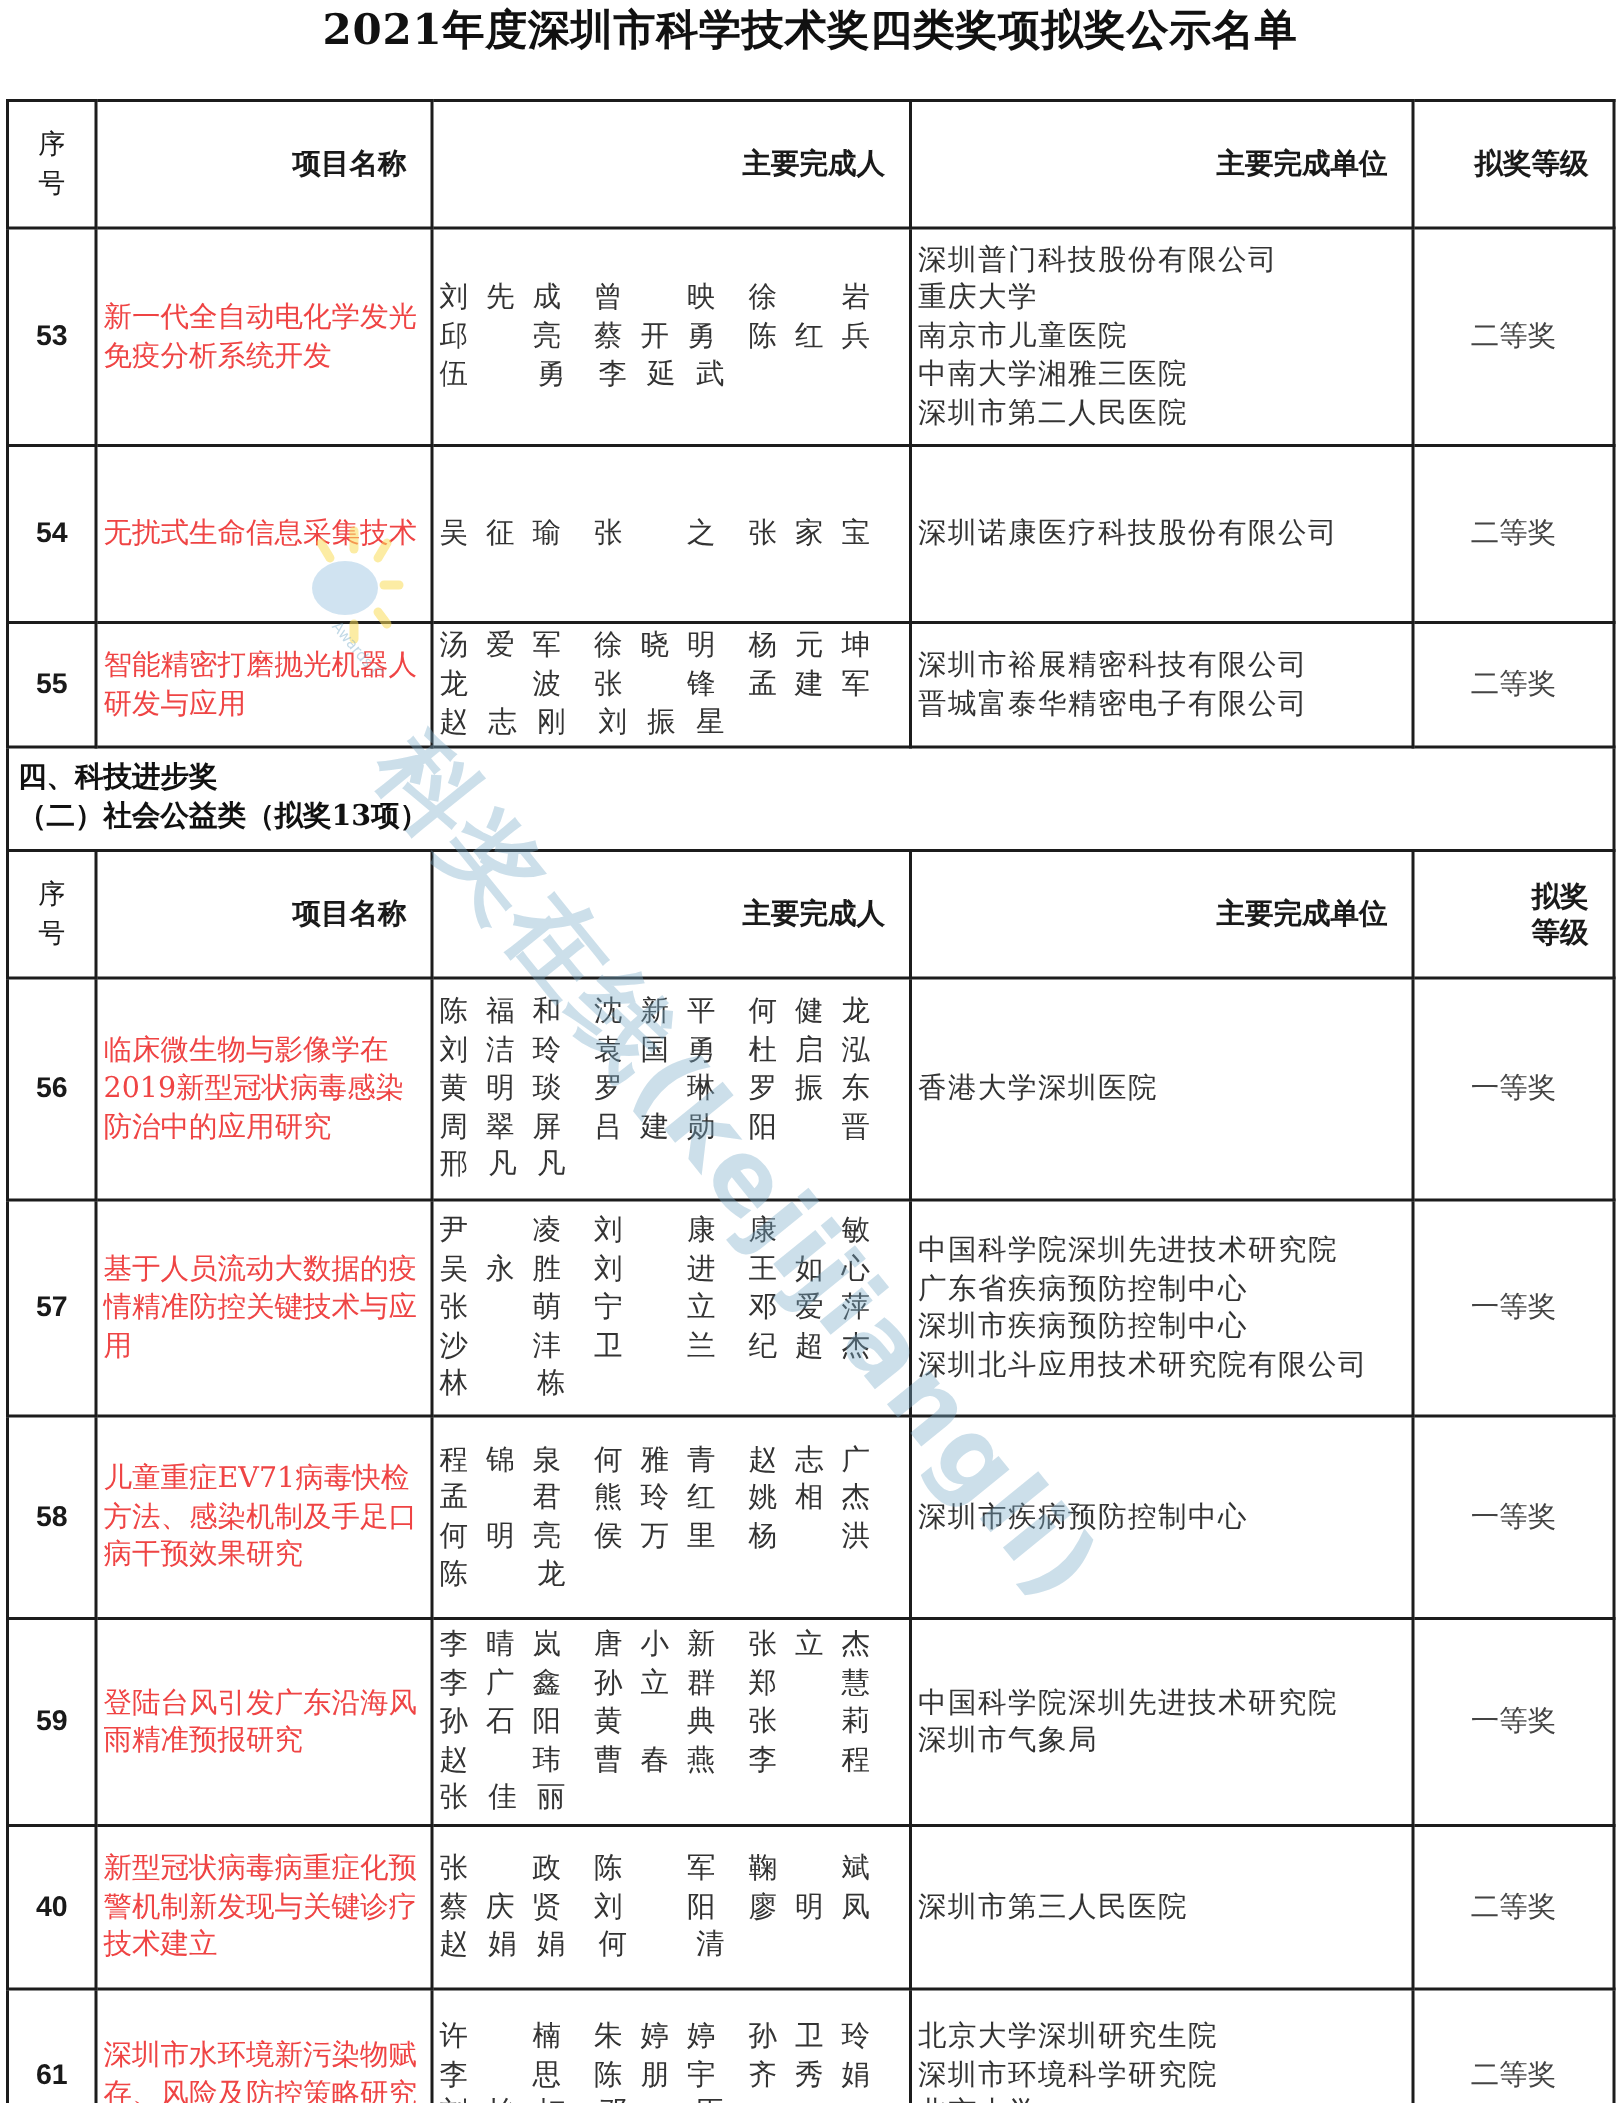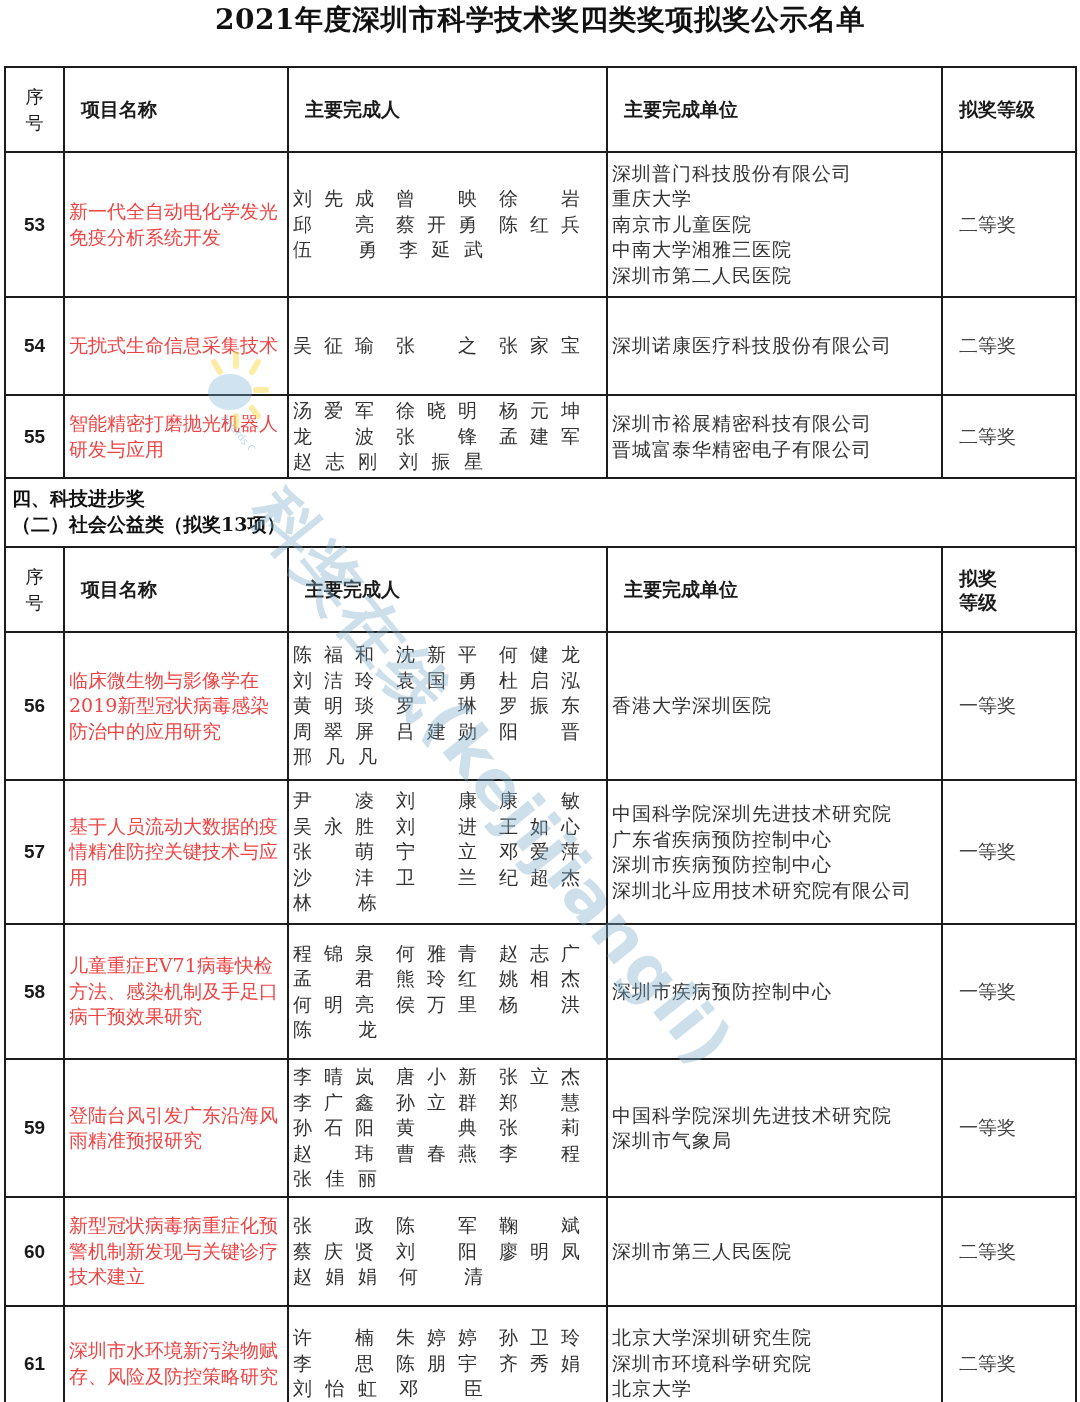--- a/index.html
+++ b/index.html
@@ -25,35 +25,35 @@
     vertical-align: middle;
     font-size: 19px;
     line-height: 25.5px;
   }
   col.c-no { width: 59px; }
   col.c-name { width: 224px; }
   col.c-people { width: 319px; }
   col.c-units { width: 335px; }
   col.c-grade { width: 134px; }
 
-  .hdr td { font-weight: bold; text-align: left; font-size: 19px; }
+  .hdr td { font-weight: bold; text-align: right; font-size: 19px; }
   .hdr .no { font-weight: normal; font-family: "DejaVu Sans", sans-serif; font-size: 18px; }
   .hdr .grade2 { line-height: 24px; }
 
   td.no {
     text-align: center; font-family: "Liberation Sans", sans-serif;
     font-weight: bold; font-size: 19px;
   }
   td.name { padding: 0 4px 0 4px !important; color: #ef4444; }
   td.people { padding: 0 4px !important; color: #333; }
   .people-line { display: flex; white-space: nowrap; height: 25.5px; }
   .person { width: 84px; display: flex; justify-content: space-between; margin-right: 22px; }
   .person span { display: inline-block; }
   td.units { padding: 0 4px !important; color: #333; letter-spacing: 1px; }
-  td.grade { text-align: left; color: #444; font-size: 19px; }
+  td.grade { text-align: center; color: #444; font-size: 19px; }
 
   .section-row td {
     padding: 6px 4px 8px 6px !important;
     font-weight: bold; font-size: 19px; line-height: 25px; color: #111;
   }
   .section-row .sub { font-weight: bold; padding-left: 0; }
 
   
   .wm {
     position: absolute; pointer-events: none;
@@ -142,21 +142,21 @@
       <td class="units">
           <div>深圳普门科技股份有限公司</div>
           <div>重庆大学</div>
           <div>南京市儿童医院</div>
           <div>中南大学湘雅三医院</div>
           <div>深圳市第二人民医院</div>
         </td>
       <td class="grade">二等奖</td>
     </tr>
 
-    <tr style="height:98px">
+    <tr style="height:118px">
       <td class="no">54</td>
       <td class="name">无扰式生命信息采集技术</td>
       <td class="people">
           <div class="people-line">
             <span class="person">
               <span>吴</span>
               <span>征</span>
               <span>瑜</span>
             </span>
             <span class="person">
@@ -556,21 +556,21 @@
           </div>
         </td>
       <td class="units">
           <div>中国科学院深圳先进技术研究院</div>
           <div>深圳市气象局</div>
         </td>
       <td class="grade">一等奖</td>
     </tr>
 
     <tr style="height:109px">
-      <td class="no">60</td>
+      <td class="no">40</td>
       <td class="name">新型冠状病毒病重症化预警机制新发现与关键诊疗技术建立</td>
       <td class="people">
           <div class="people-line">
             <span class="person">
               <span>张</span>
               <span>政</span>
             </span>
             <span class="person">
               <span>陈</span>
               <span>军</span>

